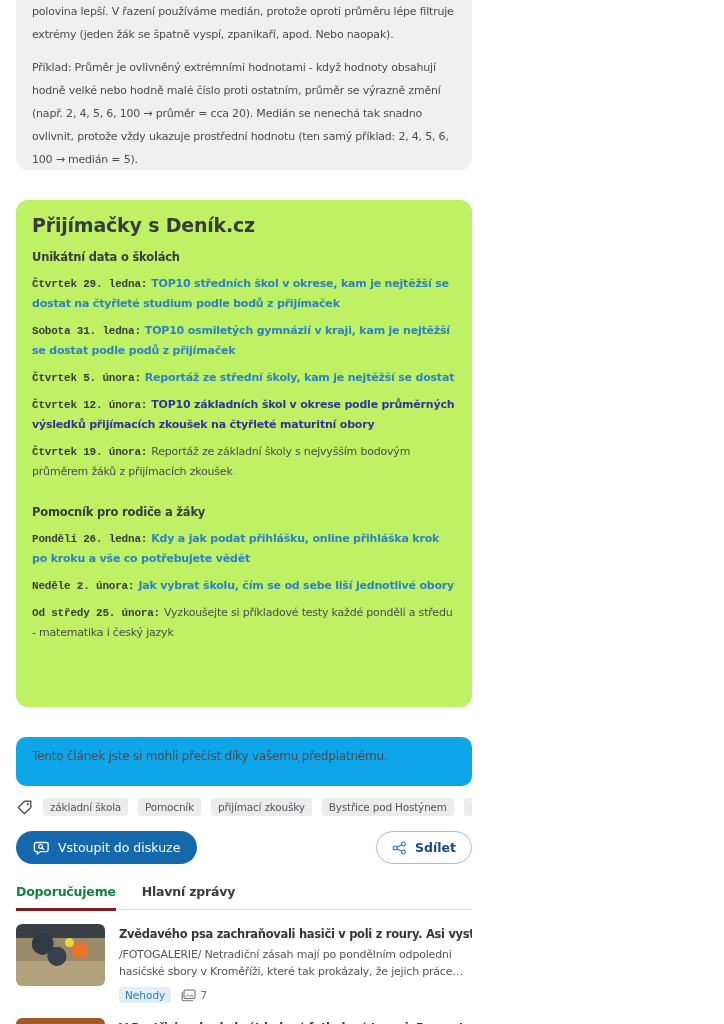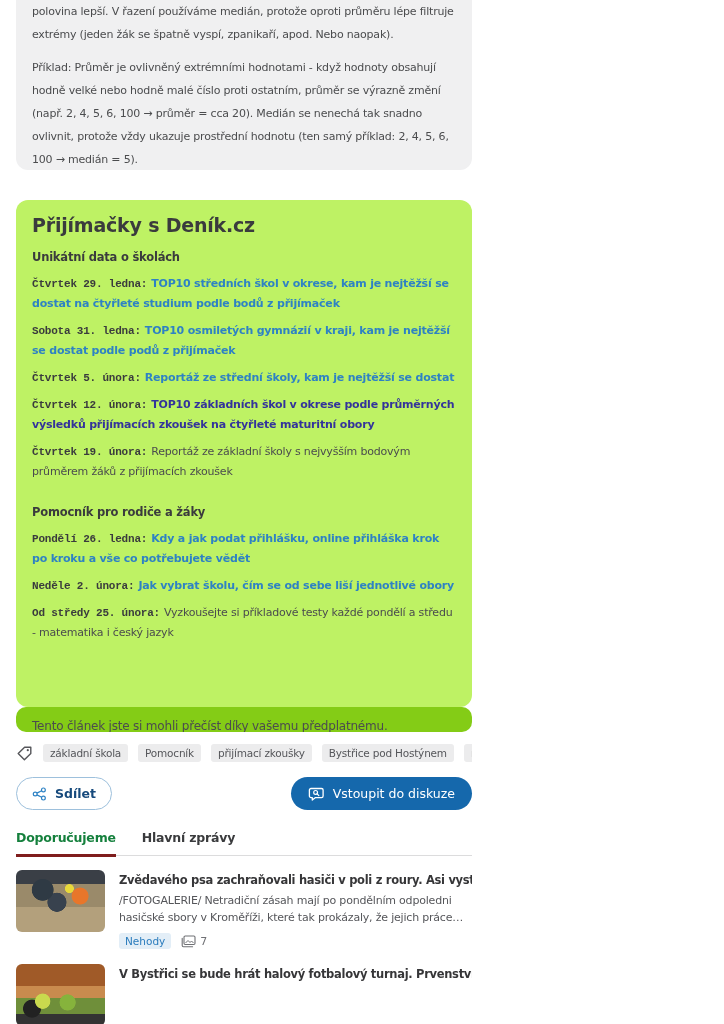--- a/index.html
+++ b/index.html
@@ -22,21 +22,21 @@
            background:#bef264; border-radius:12px; padding:14px 16px; }
   .promo h2 { font-size:19px; line-height:23px; margin:0 0 10px; color:#3a3b3d; letter-spacing:-0.2px; }
   .subhead { font-weight:bold; color:#3a3b3d; font-size:11.5px; line-height:20px; margin:0 0 7px; letter-spacing:-0.2px; }
   .subhead2 { margin-top:20px; }
   .sched { font-size:11px; letter-spacing:-0.2px; line-height:20px; margin:0 0 7px; color:#4b4c4e; }
   .prefix { font-weight:bold; color:#3a3b3d; margin-right:4px;font-family:Liberation Mono, monospace; }
   .lnk { color:#2e82c4; font-weight:bold; text-decoration:none; cursor:pointer; }
   .lnk.visited { color:#33339b; }
 
   
-  .paywall { height:25px; box-sizing:border-box; background:#84cc16;
+  .paywall { margin-top:30px; height:49px; box-sizing:border-box; background:#0ea5e9;
              border-radius:10px; padding:12px 16px; font-size:12px; letter-spacing:-0.2px; color:#4b4c4e; overflow:hidden; }
 
   
   .tagsrow { margin-top:10px; height:22px; display:flex; align-items:center; gap:10px;
              width:456px; overflow:hidden; white-space:nowrap; }
   .tagpill { flex:0 0 auto; background:#ececed; border-radius:3px; padding:3px 7px;
              font-size:10.5px; color:#55565a; letter-spacing:-0.2px; cursor:pointer; }
 
   
   .actions { margin-top:13px; display:flex; justify-content:space-between; align-items:center; }
@@ -134,40 +134,40 @@
       </span>
       <span class="tagpill">základní škola</span>
       <span class="tagpill">Pomocník</span>
       <span class="tagpill">přijímací zkoušky</span>
       <span class="tagpill">Bystřice pod Hostýnem</span>
       <span class="tagpill">matematika</span>
 
     </div>
 
     <div class="actions">
+      <button class="btn btn-discuss">
+        <span class="iconwrap">
+          <svg width="17" height="16" viewBox="0 0 17 16" fill="none">
+            <path d="M3 2.5 H13.5 A1.6 1.6 0 0 1 15.1 4.1 V10 A1.6 1.6 0 0 1 13.5 11.6 H7.5 L4.3 14 V11.6 H3 A1.6 1.6 0 0 1 1.4 10 V4.1 A1.6 1.6 0 0 1 3 2.5 Z" stroke="#ffffff" stroke-width="1.3" stroke-linejoin="round"></path>
+            <circle cx="7.6" cy="6.4" r="1.9" stroke="#ffffff" stroke-width="1.2"></circle>
+            <path d="M9 7.9 L10.8 9.5" stroke="#ffffff" stroke-width="1.2" stroke-linecap="round"></path>
+          </svg>
+        </span>
+        <span>Vstoupit do diskuze</span>
+      </button>
       <button class="btn btn-share">
         <span class="iconwrap">
           <svg width="15" height="14" viewBox="0 0 15 14" fill="none">
             <circle cx="3.2" cy="7" r="1.9" stroke="#2e82c4" stroke-width="1.2"></circle>
             <circle cx="11.4" cy="2.9" r="1.9" stroke="#2e82c4" stroke-width="1.2"></circle>
             <circle cx="11.4" cy="11.1" r="1.9" stroke="#2e82c4" stroke-width="1.2"></circle>
             <path d="M4.9 6.1 L9.7 3.7 M4.9 7.9 L9.7 10.3" stroke="#2e82c4" stroke-width="1.2"></path>
           </svg>
         </span>
         <span>Sdílet</span>
-      </button>
-      <button class="btn btn-discuss">
-        <span class="iconwrap">
-          <svg width="17" height="16" viewBox="0 0 17 16" fill="none">
-            <path d="M3 2.5 H13.5 A1.6 1.6 0 0 1 15.1 4.1 V10 A1.6 1.6 0 0 1 13.5 11.6 H7.5 L4.3 14 V11.6 H3 A1.6 1.6 0 0 1 1.4 10 V4.1 A1.6 1.6 0 0 1 3 2.5 Z" stroke="#ffffff" stroke-width="1.3" stroke-linejoin="round"></path>
-            <circle cx="7.6" cy="6.4" r="1.9" stroke="#ffffff" stroke-width="1.2"></circle>
-            <path d="M9 7.9 L10.8 9.5" stroke="#ffffff" stroke-width="1.2" stroke-linecap="round"></path>
-          </svg>
-        </span>
-        <span>Vstoupit do diskuze</span>
       </button>
     </div>
 
     <div class="tabs">
       <div class="tab active">Doporučujeme</div>
       <div class="tab idle">Hlavní zprávy</div>
     </div>
 
     <div class="art">
       <div class="thumb thumb1"></div>

